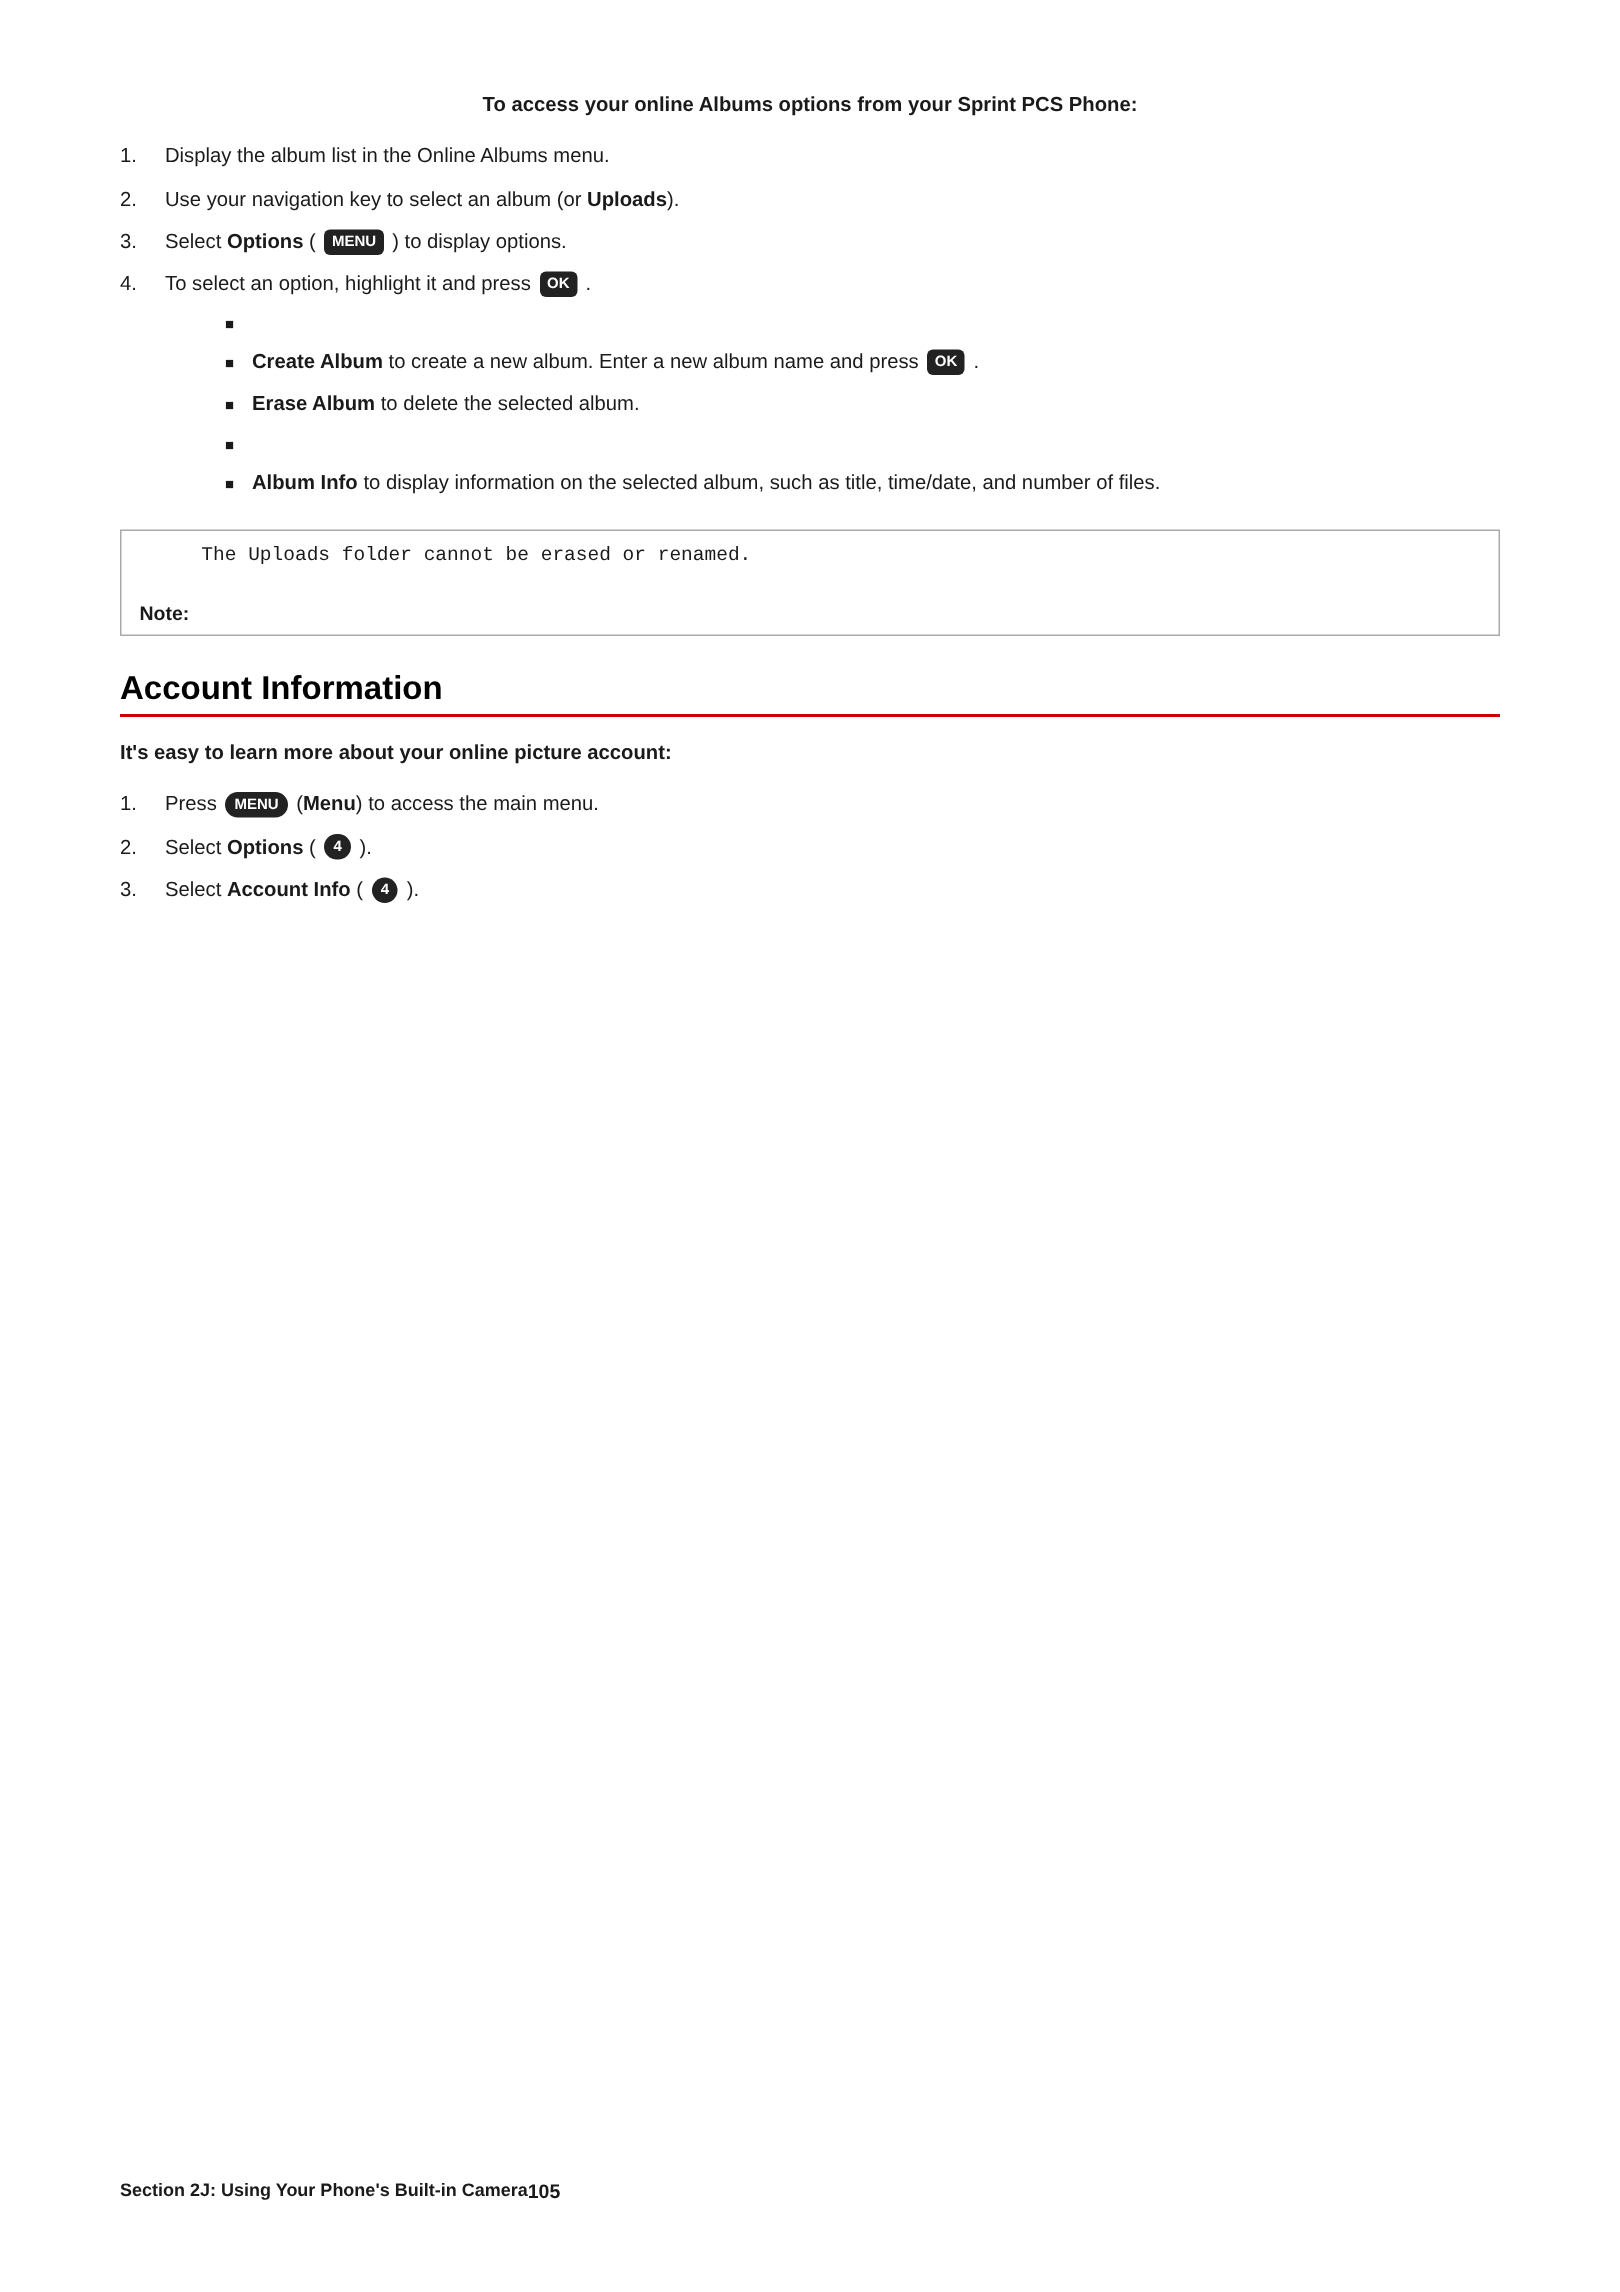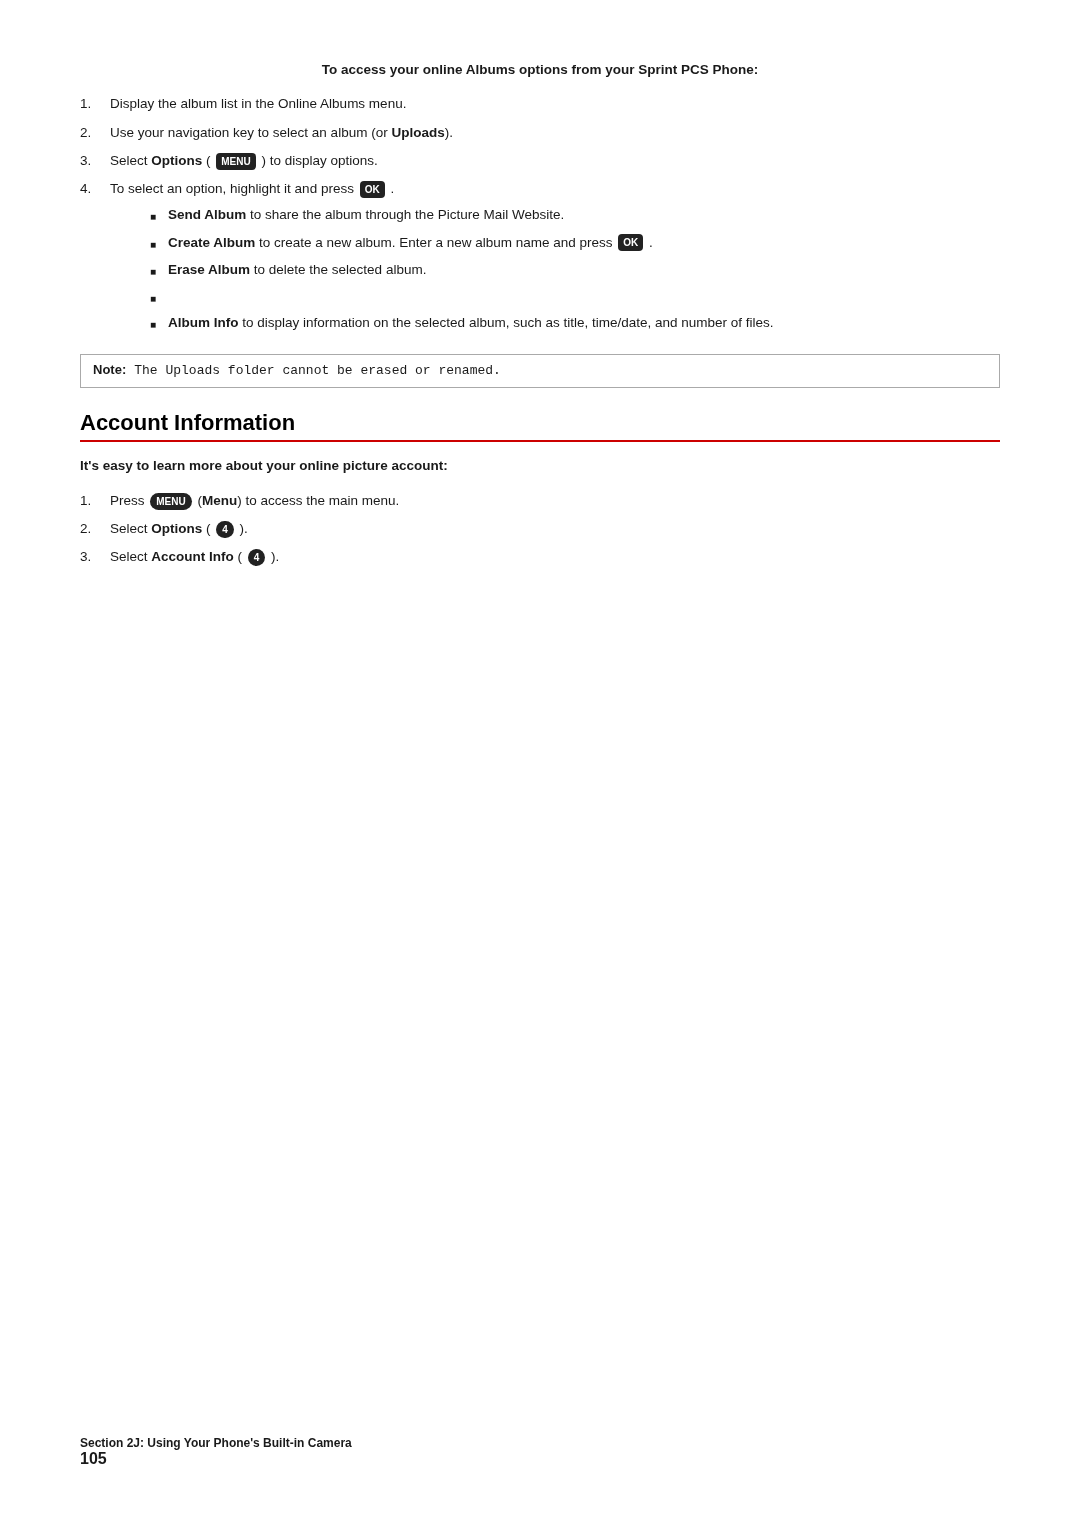--- a/index.html
+++ b/index.html
@@ -84,20 +84,21 @@
       display: flex;
       align-items: flex-start;
       gap: 8px;
       font-size: 13px;
     }
 
     .note-label {
       font-weight: bold;
       white-space: nowrap;
       font-size: 13px;
+      margin-top: 40px;
     }
 
     .note-text {
       font-size: 13px;
       line-height: 1.4;
       font-family: Liberation Mono, monospace;
     }
 
     .section-heading {
       color: #000000;
@@ -140,29 +141,27 @@
       vertical-align: middle;
       white-space: nowrap;
     }
 
     .footer {
       position: fixed;
       bottom: 60px;
       left: 80px;
       right: 80px;
       display: flex;
-      justify-content: space-between;
       font-size: 12px;
       font-weight: bold;
       color: #1a1a1a;
-      flex-direction: column;
     }
 
     .page-number {
-      font-size: 16px;
+      font-size: 13px;
       font-weight: bold;
     }
   </style>
 </head>
 <body>
 
 <div class="page-content">
 
   <p class="intro-paragraph">
     To access your online Albums options from your Sprint PCS Phone:
@@ -181,21 +180,20 @@
       <span class="num">3.</span>
       <span>Select <span class="bold-term">Options</span> ( <span class="icon-badge">MENU</span> ) to display options.</span>
     </li>
     <li>
       <span class="num">4.</span>
       <span>
         To select an option, highlight it and press <span class="icon-badge">OK</span> .
         <ul class="bullet-list">
           <li>
             <span class="bullet">■</span>
-            <span><span class="bold-term">Send Album</span> to share the album through the Picture Mail Website.</span>
           </li>
           <li>
             <span class="bullet">■</span>
             <span><span class="bold-term">Create Album</span> to create a new album. Enter a new album name and press <span class="icon-badge">OK</span> .</span>
           </li>
           <li>
             <span class="bullet">■</span>
             <span><span class="bold-term">Erase Album</span> to delete the selected album.</span>
           </li>
           <li>

